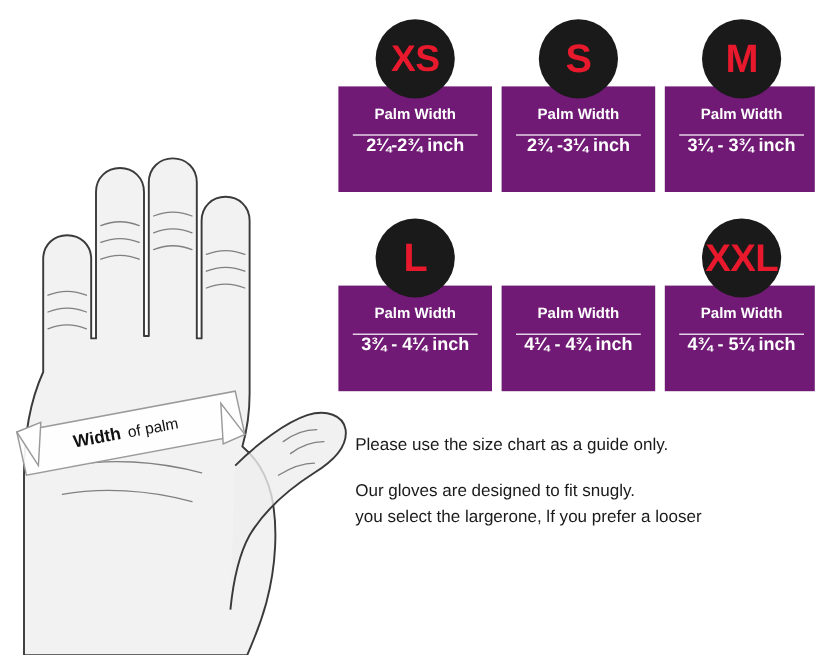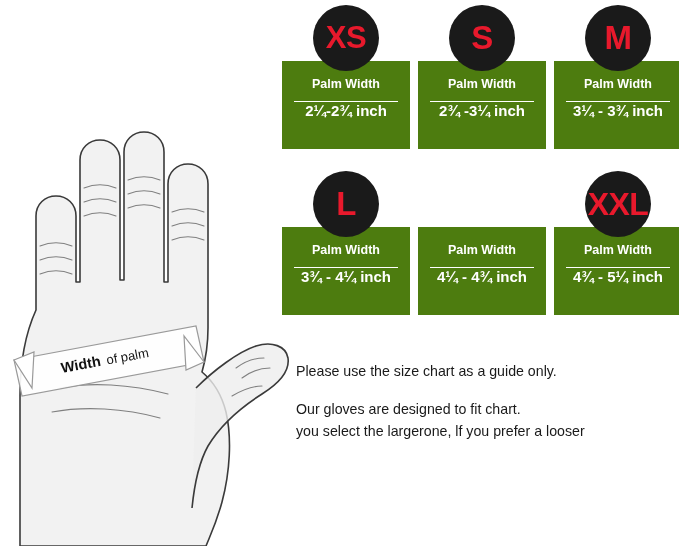--- a/index.html
+++ b/index.html
@@ -37,21 +37,21 @@
     position: absolute;
     left: 0;
     width: 392px;
     height: 148px;
   }
   .size-row.row-1 { top: 0; }
   .size-row.row-2 { top: 166px; }
 
   .size-card {
     position: absolute;
-    top: 1px;
+    top: 12px;
     width: 128px;
     height: 148px;
   }
   .size-card.col-0 { left: 0; }
   .size-card.col-1 { left: 136px; }
   .size-card.col-2 { left: 272px; }
 
   .size-badge {
     position: absolute;
     left: 50%;
@@ -72,21 +72,21 @@
   .size-badge.sz-2 { font-size: 31px; }
   .size-badge.sz-1 { font-size: 33px; }
   .size-badge.sz-3 { font-size: 32px; }
 
   .size-box {
     position: absolute;
     left: 0;
     top: 56px;
     width: 128px;
     height: 88px;
-    background: #4d7c0f;
+    background: #701a75;
     color: #ffffff;
     box-sizing: border-box;
     padding-top: 16px;
     text-align: center;
     z-index: 2;
   }
   .size-box .label {
     font-size: 12.5px;
     font-weight: bold;
     color: #ffffff;
@@ -232,16 +232,16 @@
         <div class="value">4¾ - 5¼ inch</div>
       </div>
     </div>
   </div>
 
 </div>
 
 <div id="notes">
   <p class="note-para">Please use the size chart as a guide only.</p>
   <p class="note-para">
-    <span class="note-line">Our gloves are designed to fit chart.</span>
+    <span class="note-line">Our gloves are designed to fit snugly.</span>
     <span class="note-line">you select the largerone, lf you prefer a looser</span>
   </p>
 </div>
 
 </body></html>

